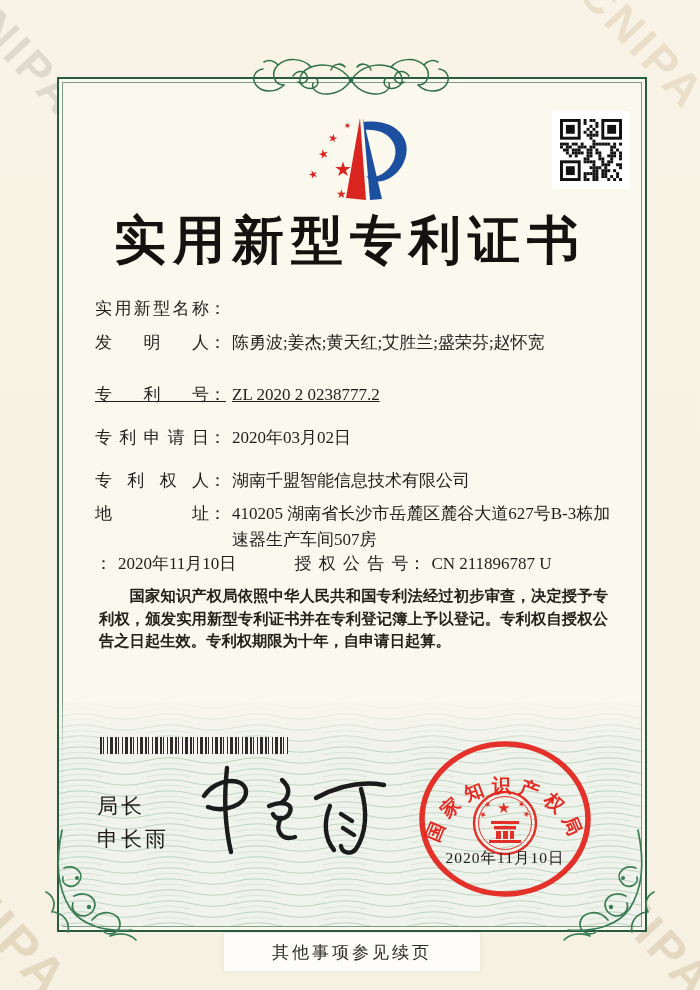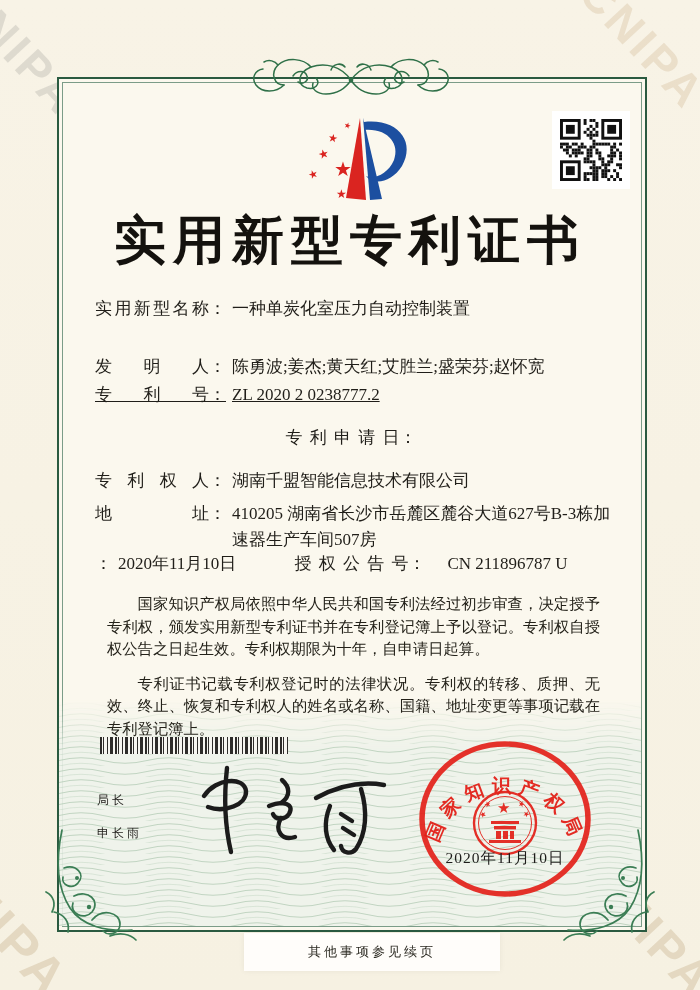--- a/index.html
+++ b/index.html
@@ -23,39 +23,39 @@
   
   .frow{position:absolute;left:95px;width:518px;display:flex;align-items:flex-start;
       font-size:17px;line-height:26px;color:#201e19;}
   .flab{width:114px;display:inline-block;text-align:justify;text-align-last:justify;
       flex:none;}
   .fcolon{flex:none;margin-right:6px;}
   .fval{flex:1;}
   
   #paras{left:95px;top:581px;width:517px;font-size:15.3px;line-height:22.6px;
       text-align:justify;color:#232119;}
-  #paras p{margin:12px;text-indent:2em;}
+  #paras p{margin:4px;text-indent:2em;font-weight:bold;}
   
   #waves{left:59px;top:700px;width:582px;height:226px;
       -webkit-mask-image:linear-gradient(transparent,#000 22%);
       mask-image:linear-gradient(transparent,#000 22%);}
   
   #barcode{left:100px;top:737px;width:188px;height:17px;background:
       repeating-linear-gradient(90deg,#2e2c2a 0,#2e2c2a 2px,#f6f5f0 2px,#f6f5f0 3px,
       #2e2c2a 3px,#2e2c2a 4px,#f6f5f0 4px,#f6f5f0 7px,#2e2c2a 7px,#2e2c2a 8px,
       #f6f5f0 8px,#f6f5f0 10px,#2e2c2a 10px,#2e2c2a 13px,#f6f5f0 13px,#f6f5f0 15px);}
   
-  .siglabel{position:absolute;left:97px;font-size:12px;letter-spacing:3px;
+  .siglabel{position:absolute;left:97px;font-size:21px;letter-spacing:3px;
       font-family:"Liberation Sans","DejaVu Sans",sans-serif;color:#1d1b18;}
   
   #footer-page{left:57px;top:896px;width:586px;text-align:center;font-size:13.5px;
       color:#2c2a24;margin-top:44px;}
-  #note-box{left:244px;top:933px;width:256px;height:38px;background:#fffdfa;
+  #note-box{left:224px;top:933px;width:256px;height:38px;background:#fffdfa;
       box-shadow:0 0 6px rgba(0,0,0,0.06);display:flex;align-items:center;
-      justify-content:center;font-size:13px;letter-spacing:3px;color:#2c2a22;}
+      justify-content:center;font-size:17px;letter-spacing:3px;color:#2c2a22;}
   svg{display:block;}
 </style>
 </head>
 <body>
 
 <div id="page">
 
   <div class="wm" style="left:-18px;top:-28px;font-size:46px;color:rgba(130,130,128,0.22);">CNIPA</div>
   <div class="wm" style="left:608px;top:-34px;font-size:46px;color:rgba(198,168,122,0.26);">CNIPA</div>
   <div class="wm" style="left:138px;top:108px;font-size:62px;color:rgba(198,168,122,0.20);">CNIPA</div>
@@ -271,57 +271,56 @@
         <rect x="3" y="45" width="15" height="15" fill="#fff"></rect>
         <rect x="6" y="48" width="9" height="9" fill="#111"></rect>
       </svg>
   </div>
 
   <div class="abs" id="title">实用新型专利证书</div>
 
   <div class="frow" style="top:296px;">
     <span class="flab">实用新型名称</span>
       <span class="fcolon">：</span>
-    <span class="fval">一种单炭化室压力自动控制装置</span>
-  </div>
-  <div class="frow" style="top:354px;align-items:flex-end;">
+  </div>
+  <div class="frow" style="top:330px;align-items:flex-end;">
     <span class="flab">发明人</span>
       <span class="fcolon">：</span>
     <span class="fval">陈勇波;姜杰;黄天红;艾胜兰;盛荣芬;赵怀宽</span>
   </div>
   <div class="frow" style="top:382px;text-decoration:underline;">
     <span class="flab">专利号</span>
       <span class="fcolon">：</span>
     <span class="fval">ZL 2020 2 0238777.2</span>
   </div>
-  <div class="frow" style="top:425px;justify-content:center;">
+  <div class="frow" style="top:425px;">
     <span class="flab">专利申请日</span>
       <span class="fcolon">：</span>
+    <span class="fval">2020年03月02日</span>
   </div>
   <div class="frow" style="top:468px;">
     <span class="flab">专利权人</span>
       <span class="fcolon">：</span>
     <span class="fval">湖南千盟智能信息技术有限公司</span>
   </div>
   <div class="frow" style="top:501px;">
     <span class="flab">地址</span>
       <span class="fcolon">：</span>
     <span class="fval">410205 湖南省长沙市岳麓区麓谷大道627号B-3栋加速器生产车间507房</span>
   </div>
   <div class="frow" style="top:551px;">
       <span class="fcolon">：</span>
     <span style="flex:none;">2020年11月10日</span>
     <span class="flab" style="margin-left:58px;">授权公告号</span>
       <span class="fcolon">：</span>
-    <span style="flex:none;margin-left:16px;">CN 211896787 U</span>
+    <span style="flex:none;">CN 211896787 U</span>
   </div>
 
   <div class="abs" id="paras">
     <p>国家知识产权局依照中华人民共和国专利法经过初步审查，决定授予专利权，颁发实用新型专利证书并在专利登记簿上予以登记。专利权自授权公告之日起生效。专利权期限为十年，自申请日起算。</p>
-    <p>专利证书记载专利权登记时的法律状况。专利权的转移、质押、无效、终止、恢复和专利权人的姓名或名称、国籍、地址变更等事项记载在专利登记簿上。</p>
   </div>
 
   <div class="abs" id="barcode"></div>
 
   <div class="siglabel" style="top:792px;">局长</div>
   <div class="siglabel" style="top:825px;">申长雨</div>
 
   <svg class="abs" style="left:190px;top:760px;" width="208" height="100" viewBox="0 0 208 100">
     <g stroke="#1b1b1b" fill="none" stroke-width="4.4" stroke-linecap="round" stroke-linejoin="round">
       <path d="M14,36 C26,18 54,16 56,31 C57,45 34,53 18,47"></path>

